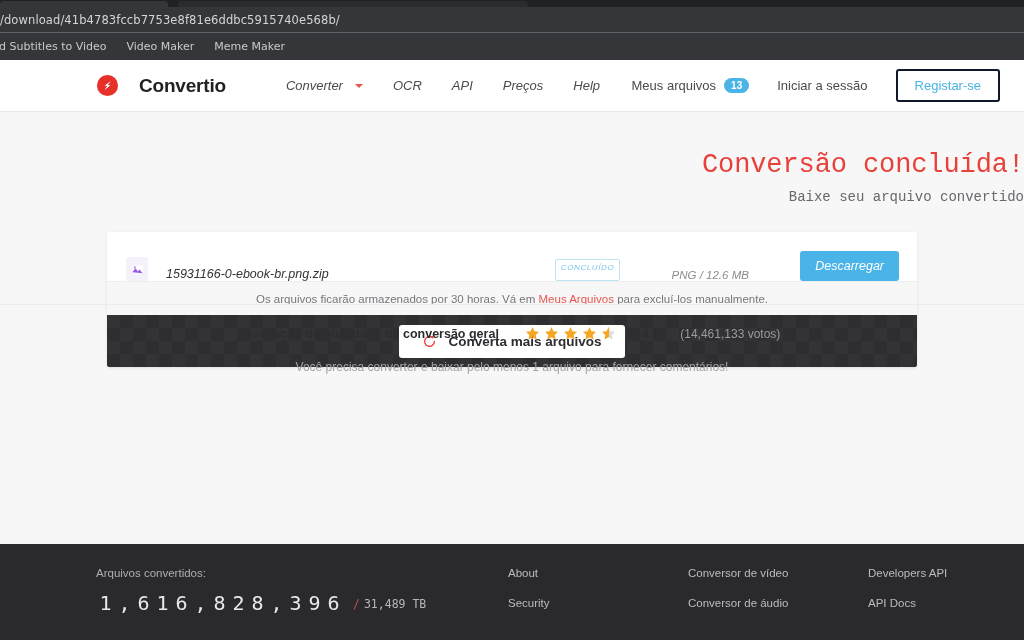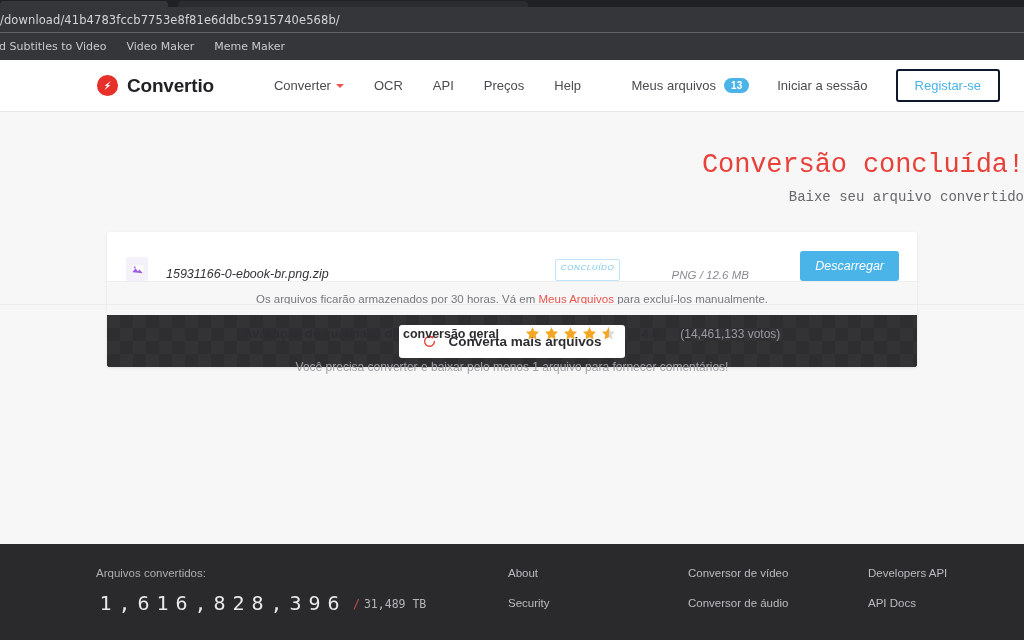--- a/index.html
+++ b/index.html
@@ -70,21 +70,21 @@
     background: #ffffff;
     border-bottom: 1px solid #e8e8e8;
     display: flex;
     align-items: center;
     padding: 0 24px 0 96px;
     box-sizing: border-box;
   }
   .brand {
     display: flex;
     align-items: center;
-    gap: 8px;
+    gap: 20px;
     margin-right: 60px;
   }
   .brand-mark {
     width: 23px;
     height: 23px;
     flex: 0 0 23px;
   }
   .brand-name {
     font-size: 19px;
     font-weight: bold;
@@ -95,22 +95,23 @@
     display: flex;
     align-items: center;
     gap: 30px;
   }
   .nav-link {
     font-size: 13px;
     color: #4b4b50;
     white-space: nowrap;
     display: flex;
     align-items: center;
-    gap: 5px;
-    cursor: pointer;
+    gap: 12px;
+    cursor: pointer;
+    font-style: italic;
   }
   .caret {
     display: inline-block;
     width: 0; height: 0;
     border-left: 4px solid transparent;
     border-right: 4px solid transparent;
     border-top: 4px solid #e8564f;
   }
   .header-right {
     margin-left: auto;

